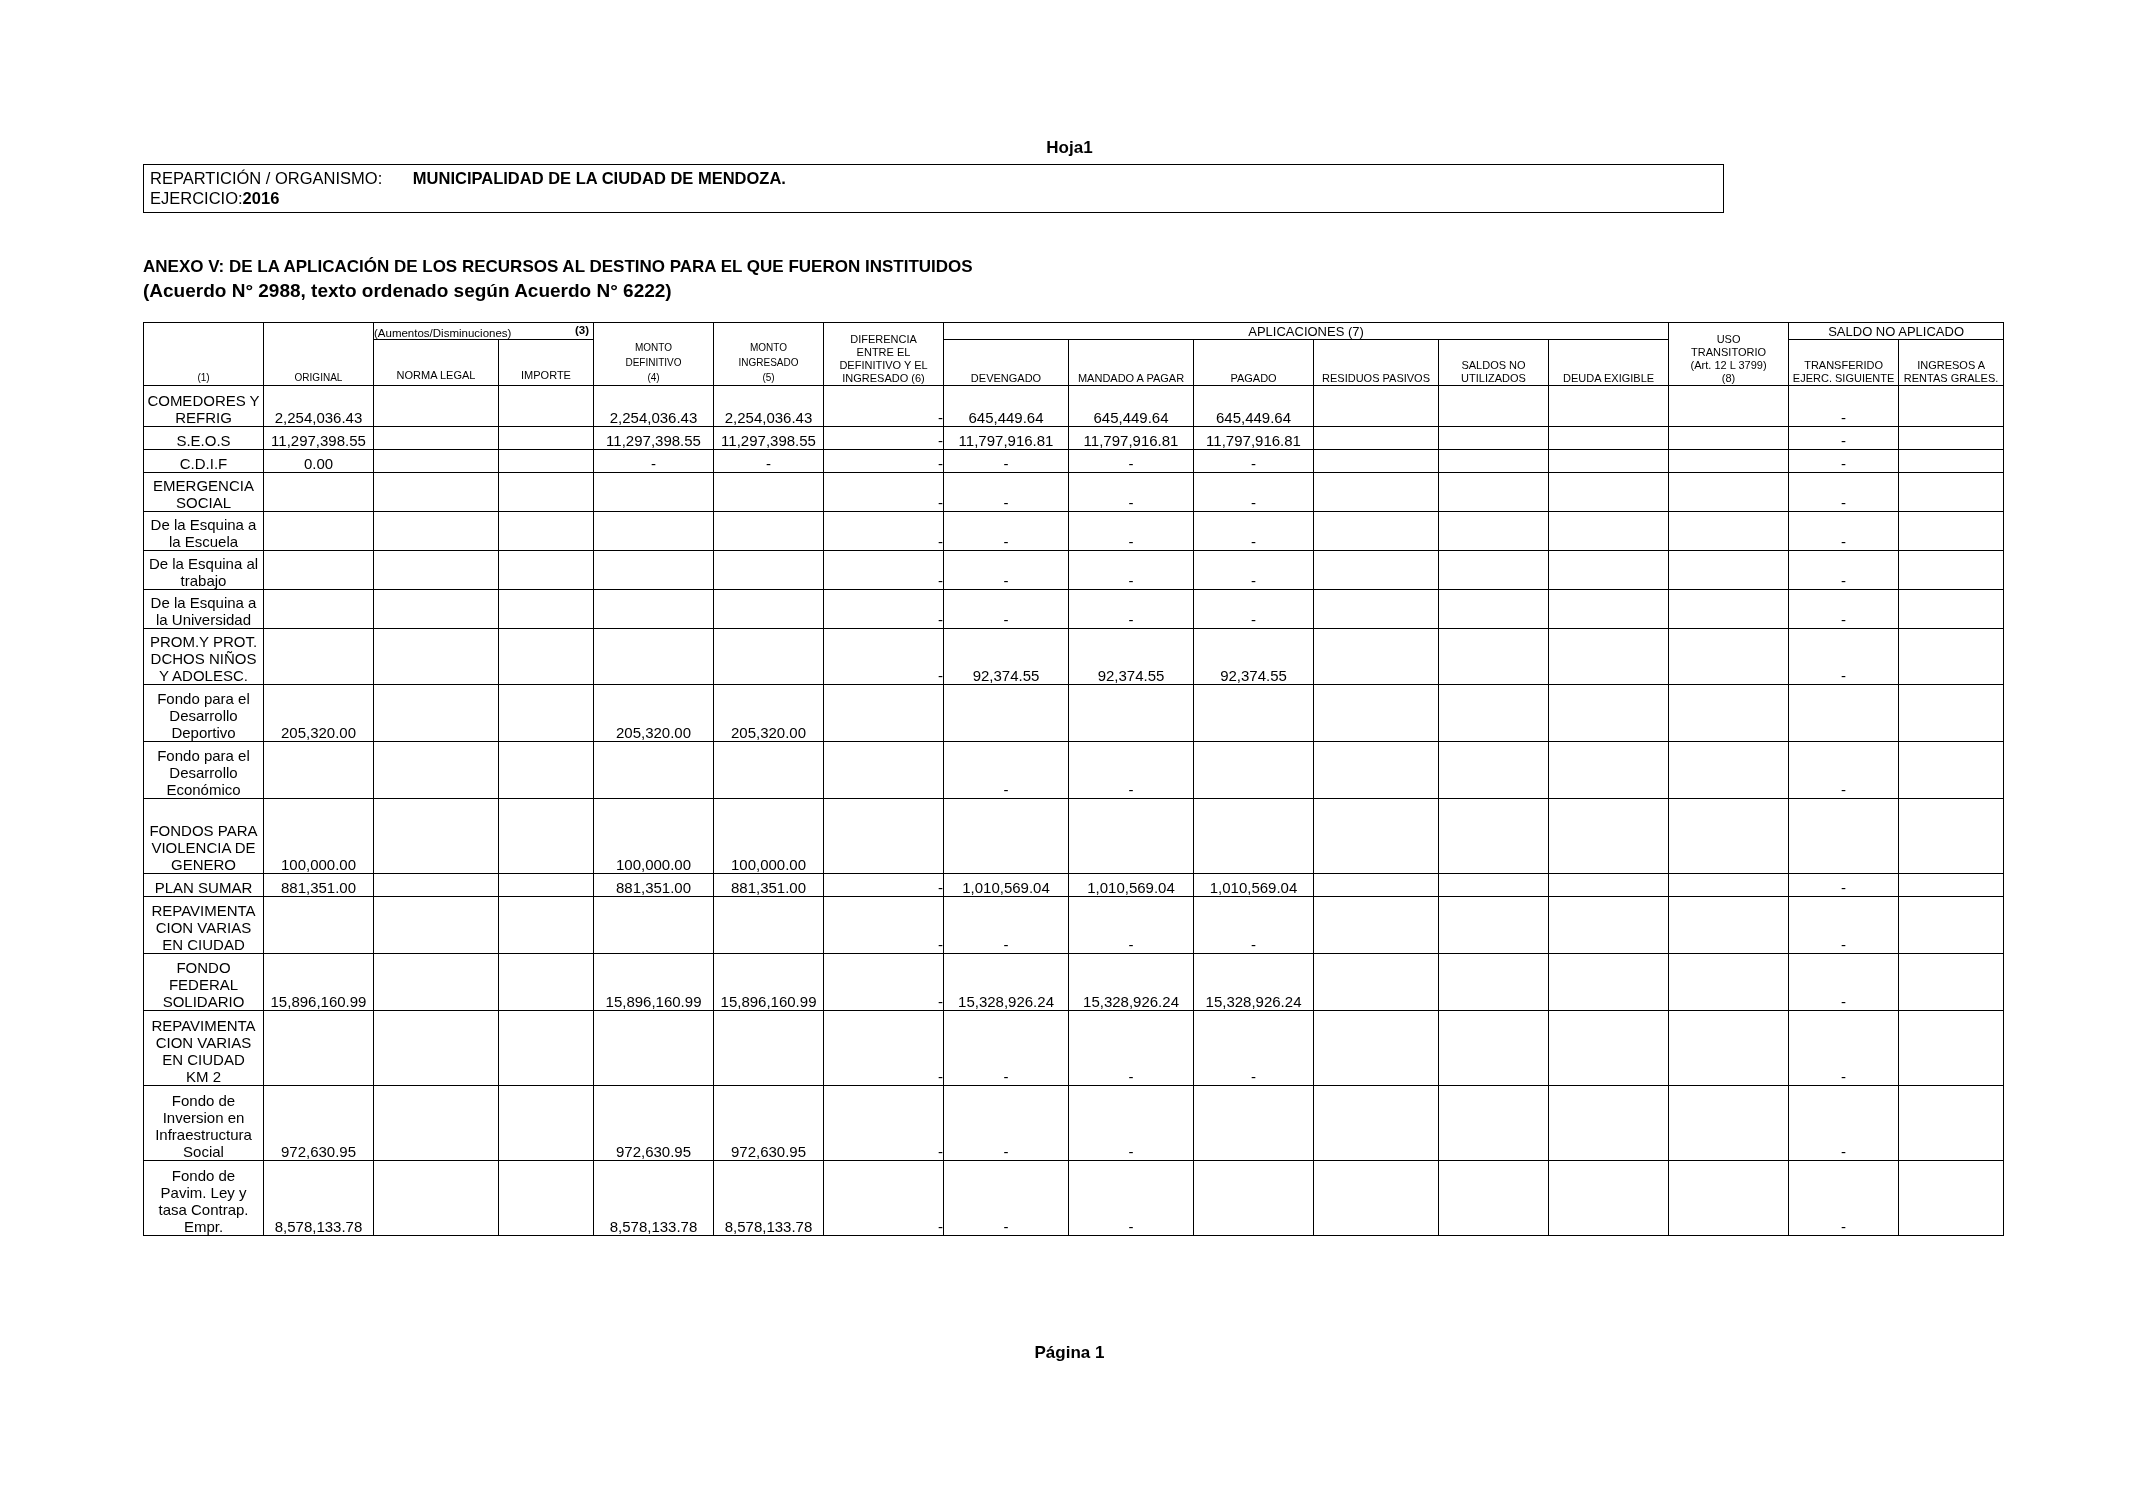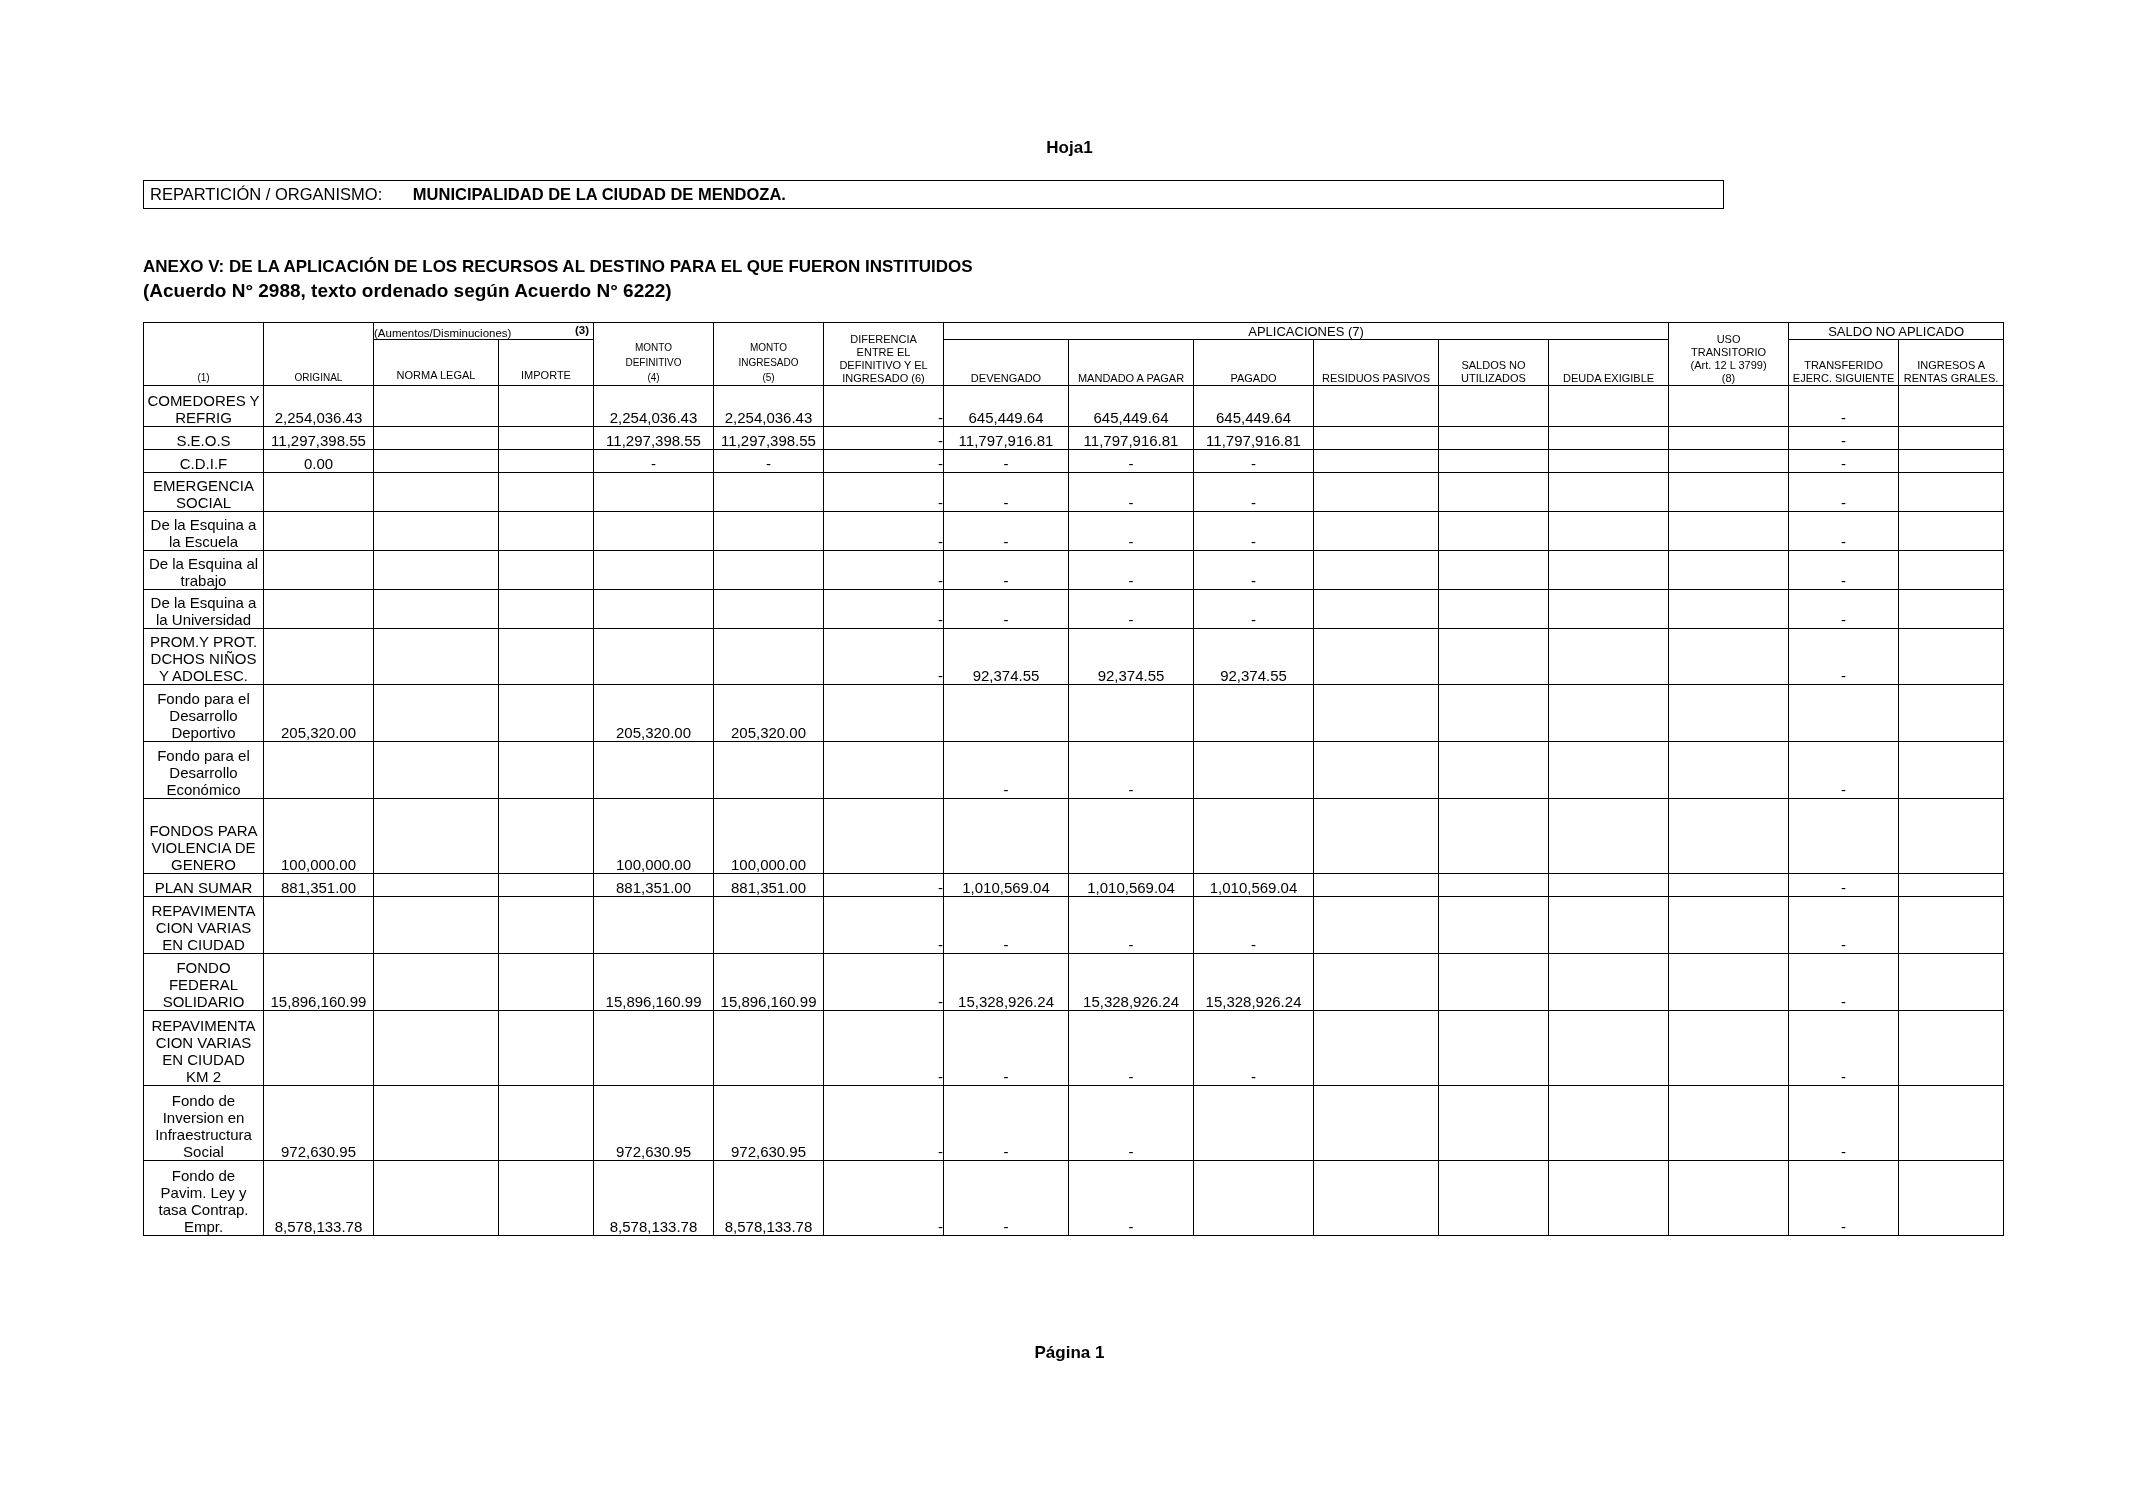--- a/index.html
+++ b/index.html
@@ -34,21 +34,21 @@
     position: absolute;
     top: 1343px;
     left: 0;
     width: 2139px;
     text-align: center;
     font-size: 17px;
     font-weight: bold;
   }
   .header-box {
     position: absolute;
-    top: 180px;
+    top: 164px;
     left: 143px;
     width: 1581px;
     border: 1px solid #000;
     box-sizing: border-box;
     padding: 3px 6px 4px 6px;
     font-size: 16.5px;
   }
   .hdr-line {
     line-height: 20px;
     white-space: nowrap;
@@ -146,20 +146,23 @@
 <body>
 
 <div class="page">
 
   <div class="sheet-label">Hoja1</div>
 
   <div class="header-box">
     <div class="hdr-line">
       <span class="lbl">REPARTICIÓN / ORGANISMO:</span>
       <span class="val-org">MUNICIPALIDAD DE LA CIUDAD DE MENDOZA.</span>
+    </div>
+    <div class="hdr-line">
+      <span class="lbl">EJERCICIO:</span><span class="val">2016</span>
     </div>
   </div>
 
   <div class="anexo">
     <div class="l1">ANEXO V:  DE LA APLICACIÓN DE LOS RECURSOS AL DESTINO PARA EL QUE FUERON INSTITUIDOS</div>
     <div class="l2">(Acuerdo N° 2988, texto ordenado según Acuerdo N° 6222)</div>
   </div>
 
   <table class="grid">
     <colgroup>

